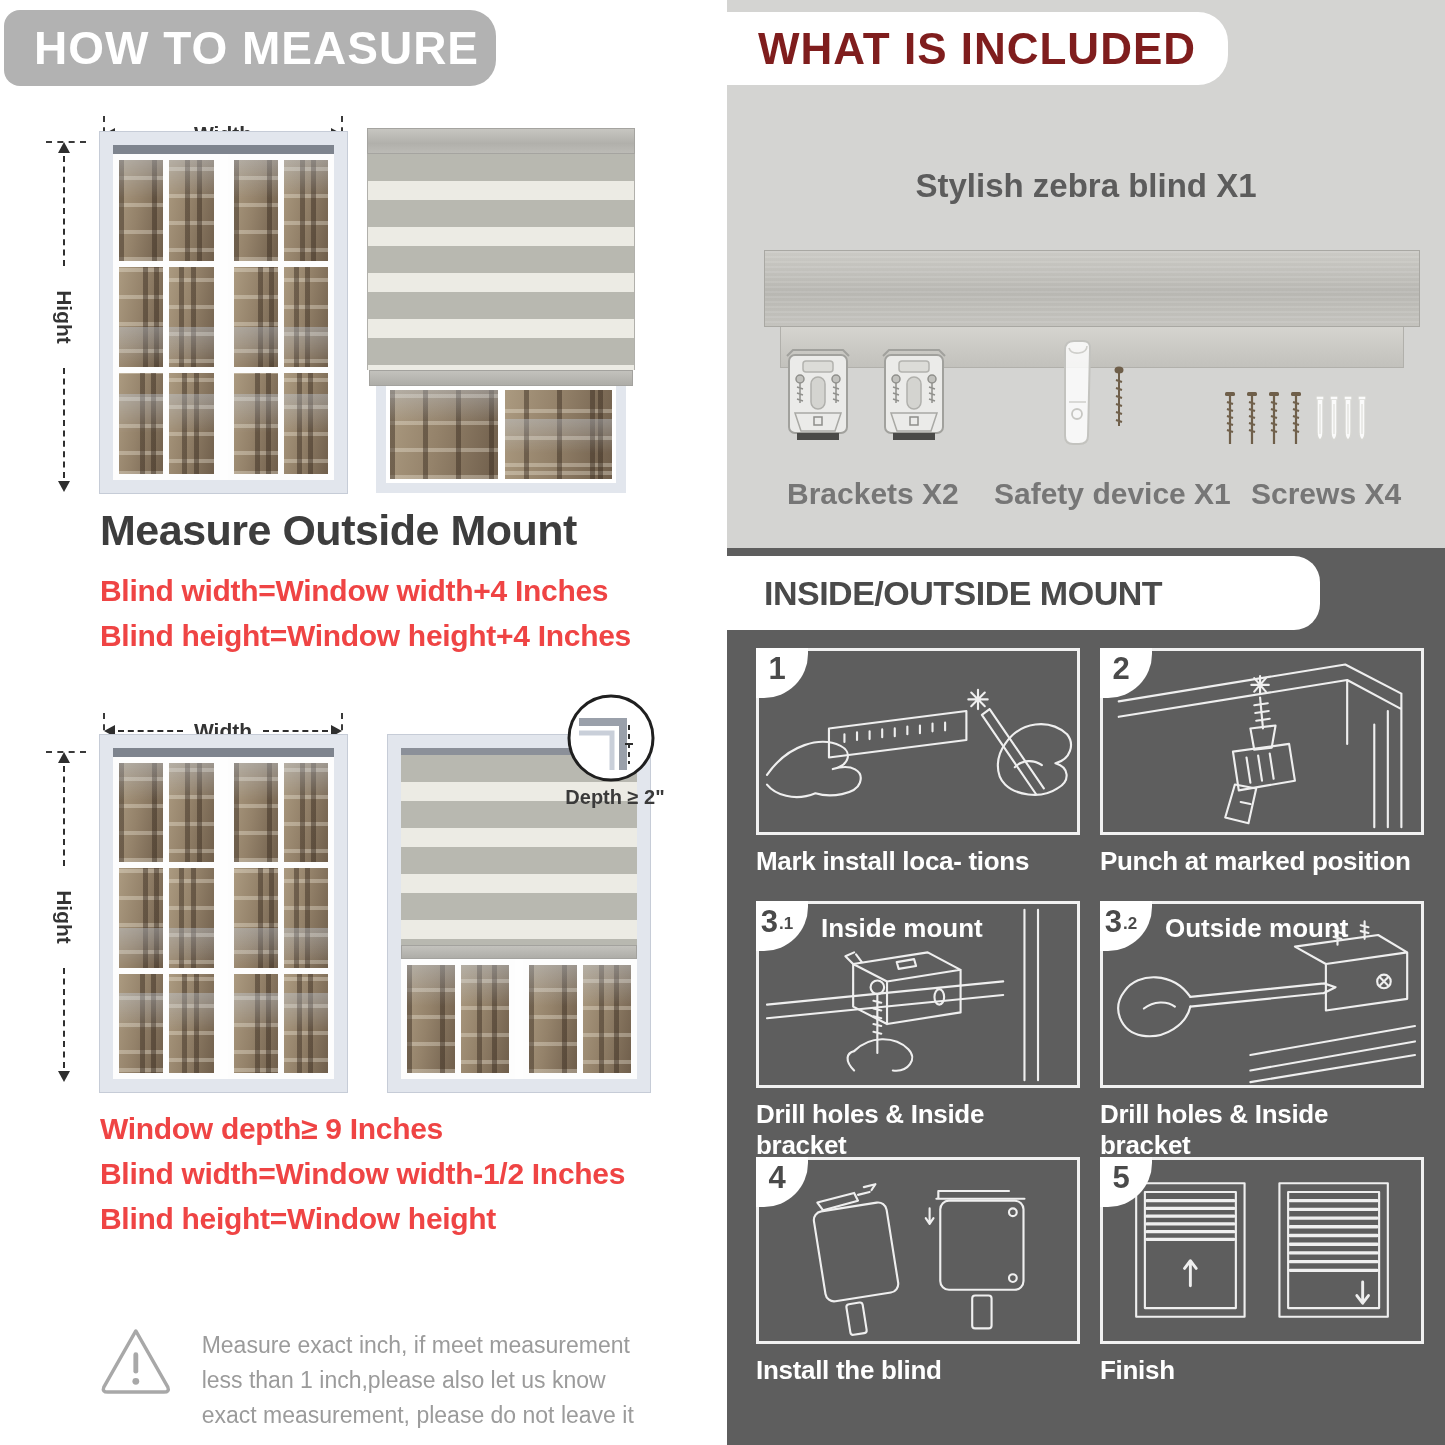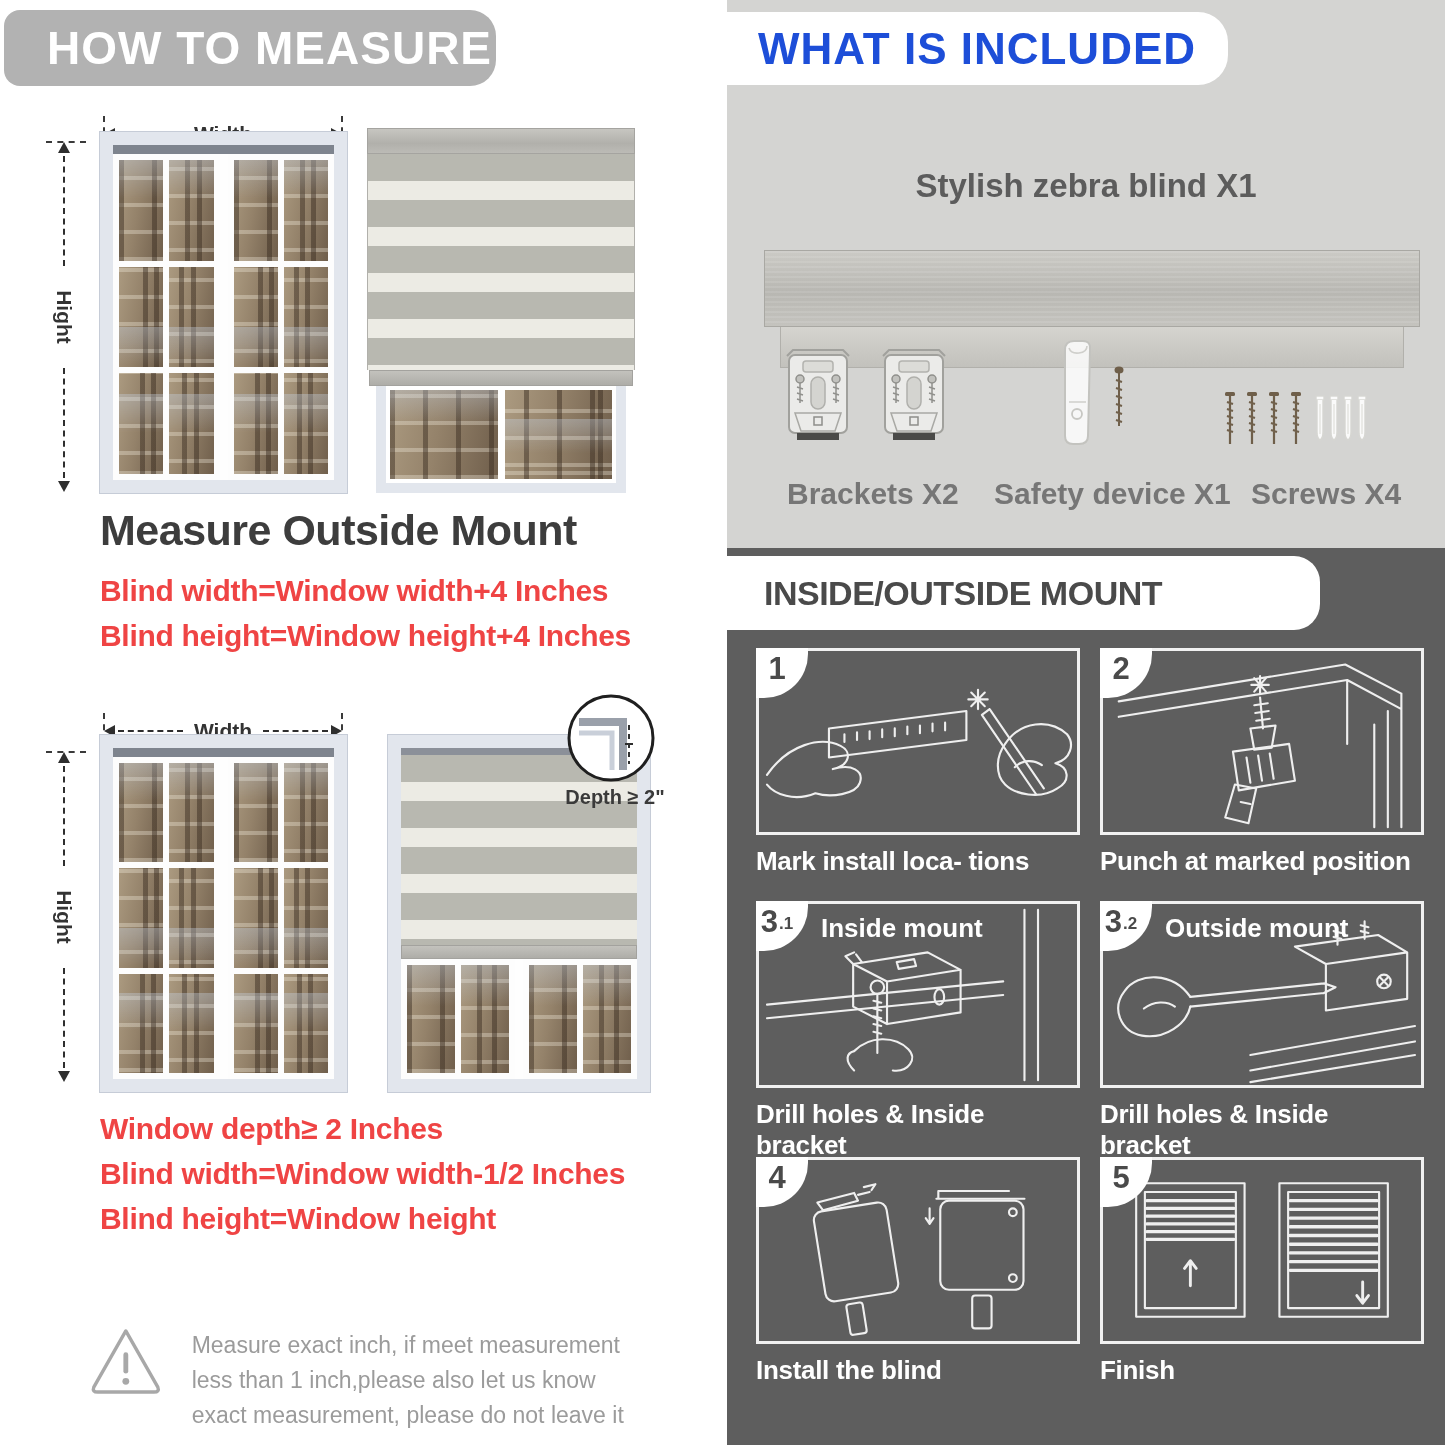--- a/index.html
+++ b/index.html
@@ -4,21 +4,21 @@
 <style>
   * { margin:0; padding:0; box-sizing:border-box; }
   html,body { width:1445px; height:1445px; }
   body { font-family:"Liberation Sans", sans-serif; background:#fff; position:relative; overflow:hidden; }
 
   
   .left { position:absolute; left:0; top:0; width:710px; height:1445px; background:#fff; }
 
   .hdr-bar { position:absolute; left:4px; top:10px; width:492px; height:76px;
     background:#b2b2b2; border-radius:16px 26px 26px 16px; color:#fff;
-    font-size:46px; font-weight:bold; line-height:76px; padding-left:43px; letter-spacing:1px; }
+    font-size:46px; font-weight:bold; line-height:76px; padding-left:30px; letter-spacing:1px; }
 
   
   .win { position:absolute; border:13px solid #e2e6ed; background:#fff;
     box-shadow:0 0 0 1px #c6ccd7, inset 0 0 0 1px #cfd5df; }
   .win-inner { display:flex; gap:8px; background:#fefefe; width:100%; height:100%;
     border-top:9px solid #7e848e; padding:0; }
   .sash { flex:1; display:grid; grid-template-columns:1fr 1fr; grid-template-rows:1fr 1fr 1fr;
     gap:6px; background:#fdfdfd; padding:6px; }
   .sash-1row { grid-template-rows:1fr; }
   .pane { background:
@@ -77,28 +77,28 @@
   .mag { position:absolute; left:565px; top:692px; width:92px; height:92px; }
   .depth-lbl { position:absolute; left:555px; top:786px; width:120px; text-align:center;
     font-size:20px; font-weight:bold; color:#3a3a3a; }
 
   
   .mtitle { font-size:43px; font-weight:bold; color:#3d3d3d; letter-spacing:-0.5px; margin-bottom:13px; }
   .mline { font-size:30px; font-weight:bold; color:#ef4444; line-height:45px; letter-spacing:-0.3px; }
   .t-outside { position:absolute; left:100px; top:506px; }
   .t-inside  { position:absolute; left:100px; top:1106px; }
 
-  .warn { position:absolute; left:88px; top:1322px; width:540px; display:flex; gap:28px; }
+  .warn { position:absolute; left:98px; top:1322px; width:540px; display:flex; gap:28px; }
   .warn-text { width:450px; font-size:23px; color:#9b9b9b; line-height:35px; padding-top:6px; }
 
   
   .right { position:absolute; left:727px; top:0; width:718px; height:1445px; }
   .sec-included { position:absolute; left:0; top:0; width:718px; height:548px; background:#d4d4d2; }
   .inc-hdr { position:absolute; left:0; top:12px; width:501px; height:73px; background:#fff;
-    border-radius:0 30px 30px 0; color:#1d4ed8; font-size:44px; font-weight:bold;
+    border-radius:0 30px 30px 0; color:#7f1d1d; font-size:44px; font-weight:bold;
     line-height:73px; padding-left:31px; letter-spacing:1px; }
   .product-lbl { position:absolute; left:0; top:167px; width:718px; text-align:center;
     font-size:33px; font-weight:bold; color:#5c5c5c; }
   .headrail { position:absolute; left:37px; top:250px; width:656px; height:77px;
     background:repeating-linear-gradient(180deg, rgba(255,255,255,.10) 0 2px, rgba(0,0,0,0) 2px 5px),
       linear-gradient(180deg,#cbcac5,#b8b7b2 55%,#c4c3be);
     border:1px solid #a9a8a3; }
   .headrail-lip { position:absolute; left:53px; top:327px; width:624px; height:41px;
     background:linear-gradient(180deg,#d5d4cf,#c2c1bc); border:1px solid #b1b0ab; border-top:none; }
   .inc-item-svg { position:absolute; }
@@ -241,21 +241,21 @@
   <svg class="mag" viewBox="0 0 92 92">
     <circle cx="46" cy="46" r="42" fill="#ffffff" stroke="#1f1f1f" stroke-width="3"></circle>
     <path d="M14,30 L58,30 L58,78" stroke="#9aa0aa" stroke-width="8" fill="none"></path>
     <path d="M14,41 L47,41 L47,78" stroke="#c9cfd9" stroke-width="5" fill="none"></path>
     <path d="M64,33 L64,72" stroke="#2e2e2e" stroke-width="2" stroke-dasharray="5,4" fill="none"></path>
     <path d="M60,52 L68,52" stroke="#2e2e2e" stroke-width="2" fill="none"></path>
   </svg>
   <div class="depth-lbl">Depth ≥ 2"</div>
 
   <div class="t-inside">
-    <div class="mline">Window depth≥ 2 Inches</div>
+    <div class="mline">Window depth≥ 9 Inches</div>
     <div class="mline">Blind width=Window width-1/2 Inches</div>
     <div class="mline">Blind height=Window height</div>
   </div>
 
   <div class="warn">
     <svg width="78" height="78" viewBox="0 0 78 78">
       <path d="M39,8 L72,66 Q74,71 68,71 L10,71 Q4,71 6,66 Z" fill="none" stroke="#a8a8a8" stroke-width="3.5" stroke-linejoin="round"></path>
       <rect x="36.5" y="30" width="5" height="22" rx="2.5" fill="#a8a8a8"></rect>
       <circle cx="39" cy="60" r="3.5" fill="#a8a8a8"></circle>
     </svg>

